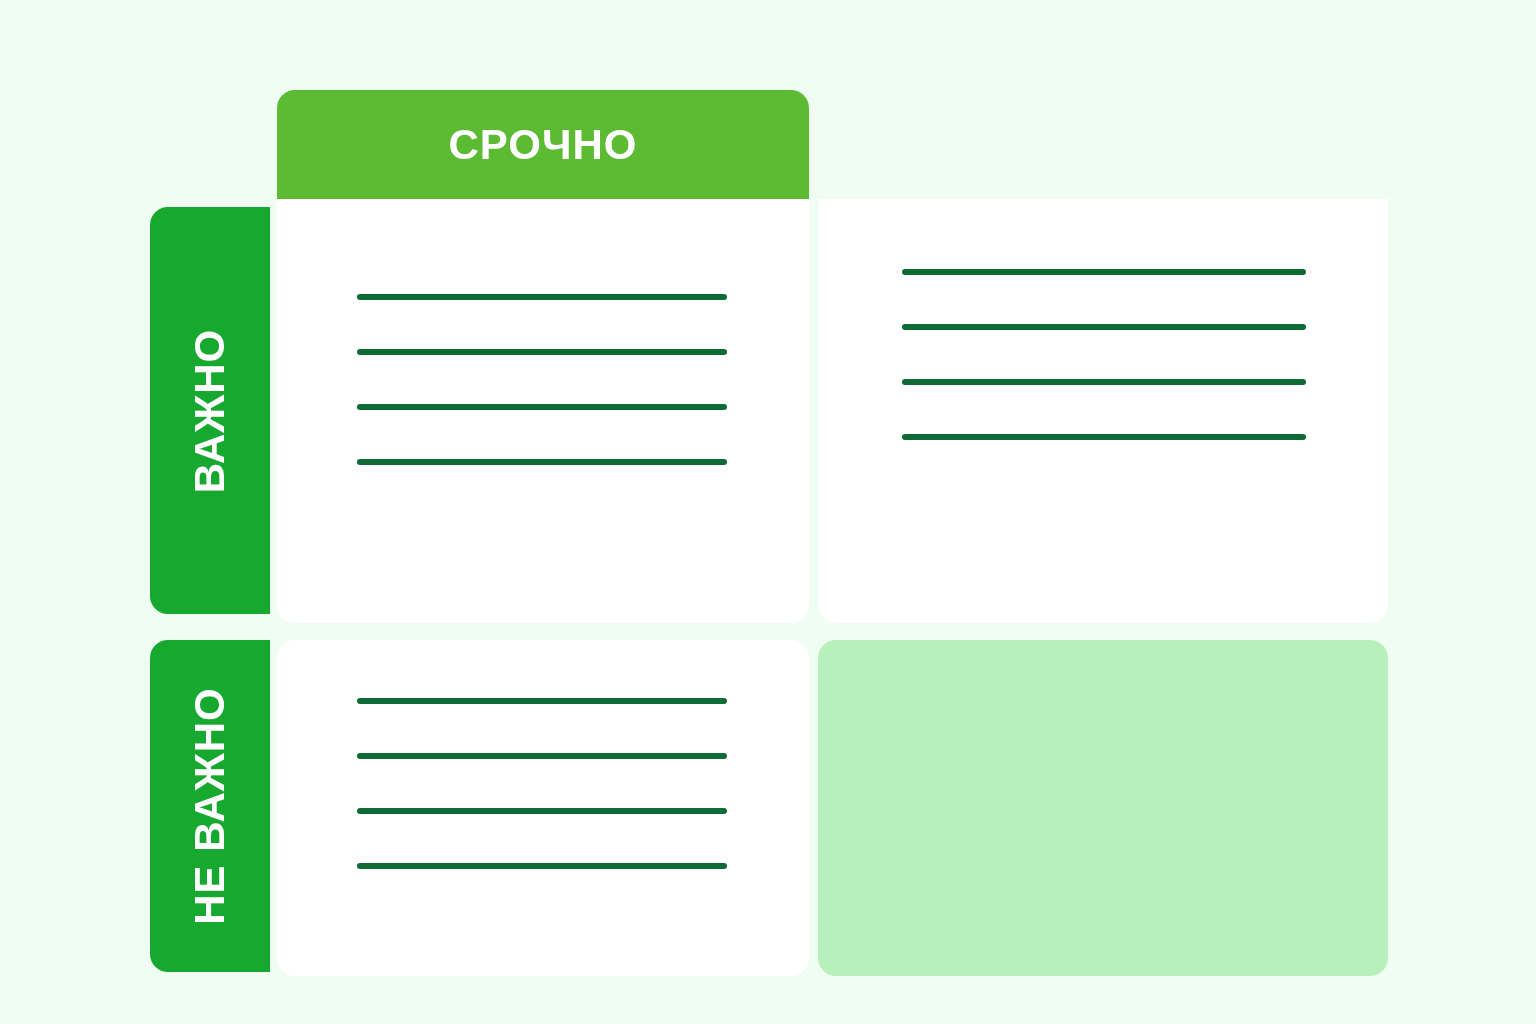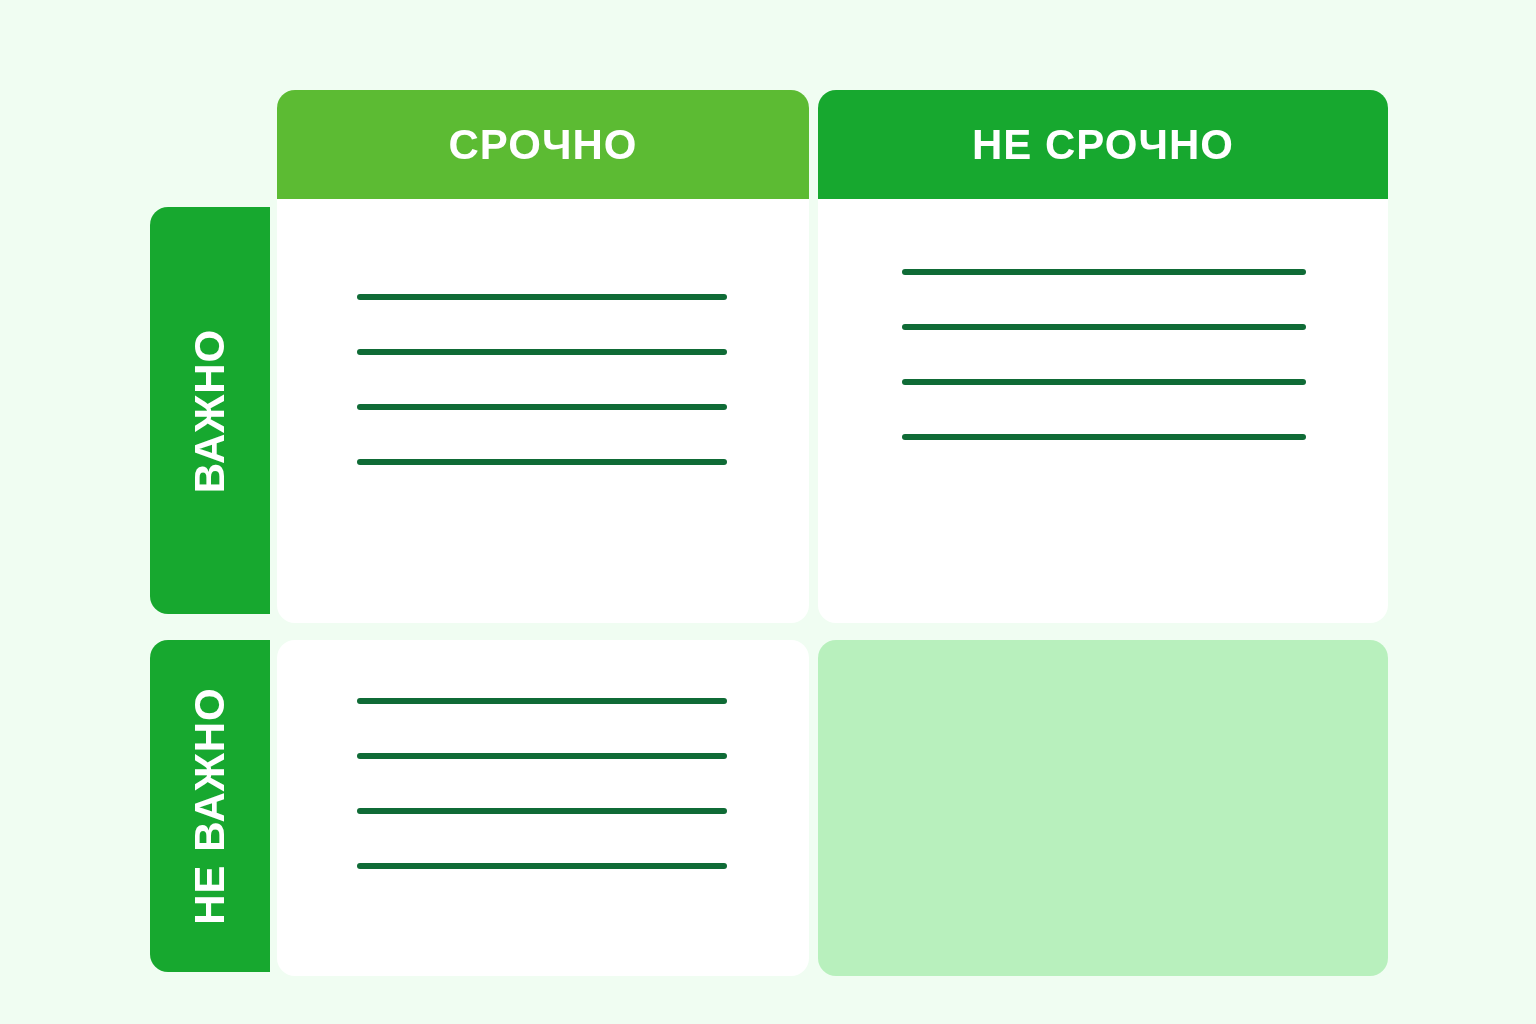--- a/index.html
+++ b/index.html
@@ -142,23 +142,20 @@
   }
 </style>
 </head>
 <body>
 
 <div class="board">
 
   <div class="col-header" id="col-urgent">
     <span>СРОЧНО</span>
   </div>
-  <div class="col-header" id="col-not-urgent">
-    <span>НЕ СРОЧНО</span>
-  </div>
 
   <div class="row-label" id="row-important">
     <span>ВАЖНО</span>
   </div>
   <div class="row-label" id="row-not-important">
     <span>НЕ ВАЖНО</span>
   </div>
 
   <div class="quadrant" id="q-urgent-important">
     <div class="lines" id="lines-q1">

